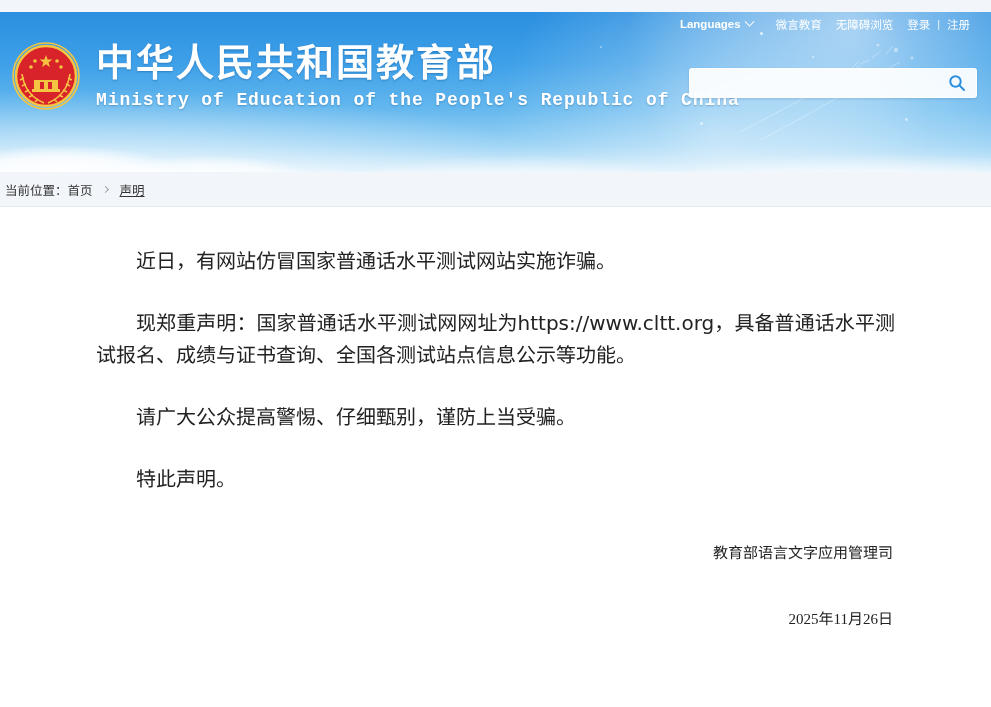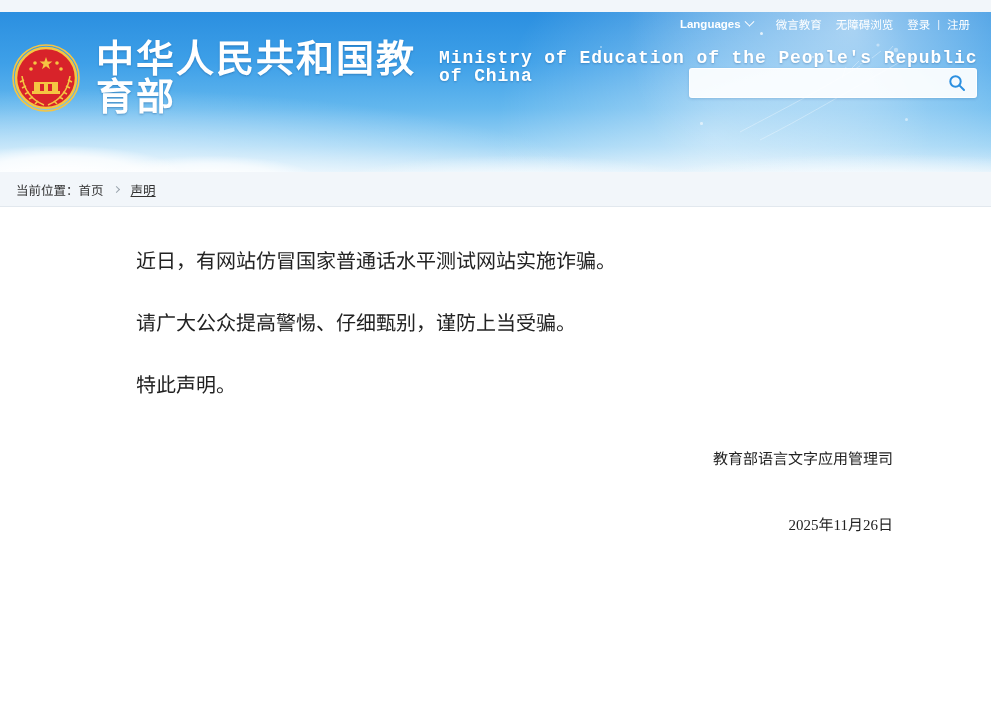--- a/index.html
+++ b/index.html
@@ -100,21 +100,21 @@
     z-index: 4;
   }
   .emblem {
     width: 72px;
     height: 72px;
     position: relative;
     flex: none;
   }
   .title-block {
     display: flex;
-    flex-direction: row;
+    flex-direction: column;
     justify-content: center;
     line-height: 1;
   }
   .title-cn {
     font-family: "DejaVu Sans", "Liberation Sans", sans-serif;
     font-size: 38px;
     font-weight: bold;
     color: #ffffff;
     letter-spacing: 2px;
     text-shadow: 0 1px 2px rgba(0,60,120,0.35);
@@ -163,21 +163,21 @@
     cursor: pointer;
     background: transparent;
     border: none;
   }
 
   
   .breadcrumb {
     height: 34px;
     display: flex;
     align-items: center;
-    padding-left: 16px;
+    padding-left: 5px;
     font-size: 12.5px;
     color: #333333;
     background: #f2f6fa;
   }
   .breadcrumb .bc-label { color: #333; }
   .breadcrumb a {
     color: #333;
     text-decoration: none;
     cursor: pointer;
   }
@@ -314,20 +314,21 @@
 <div class="breadcrumb">
   <span class="bc-label">当前位置：</span>
   <a href="#">首页</a>
   <i class="bc-arrow"></i>
   <span class="bc-current">声明</span>
 </div>
 
 <div class="content">
   <div class="art-body">
     <p>近日，有网站仿冒国家普通话水平测试网站实施诈骗。</p>
+    <p>现郑重声明：国家普通话水平测试网网址为https://www.cltt.org，具备普通话水平测试报名、成绩与证书查询、全国各测试站点信息公示等功能。</p>
     <p>请广大公众提高警惕、仔细甄别，谨防上当受骗。</p>
     <p>特此声明。</p>
   </div>
   <div class="sign">
     <div>教育部语言文字应用管理司</div>
     <div class="date">2025年11月26日</div>
   </div>
 </div>
 
 </body></html>

